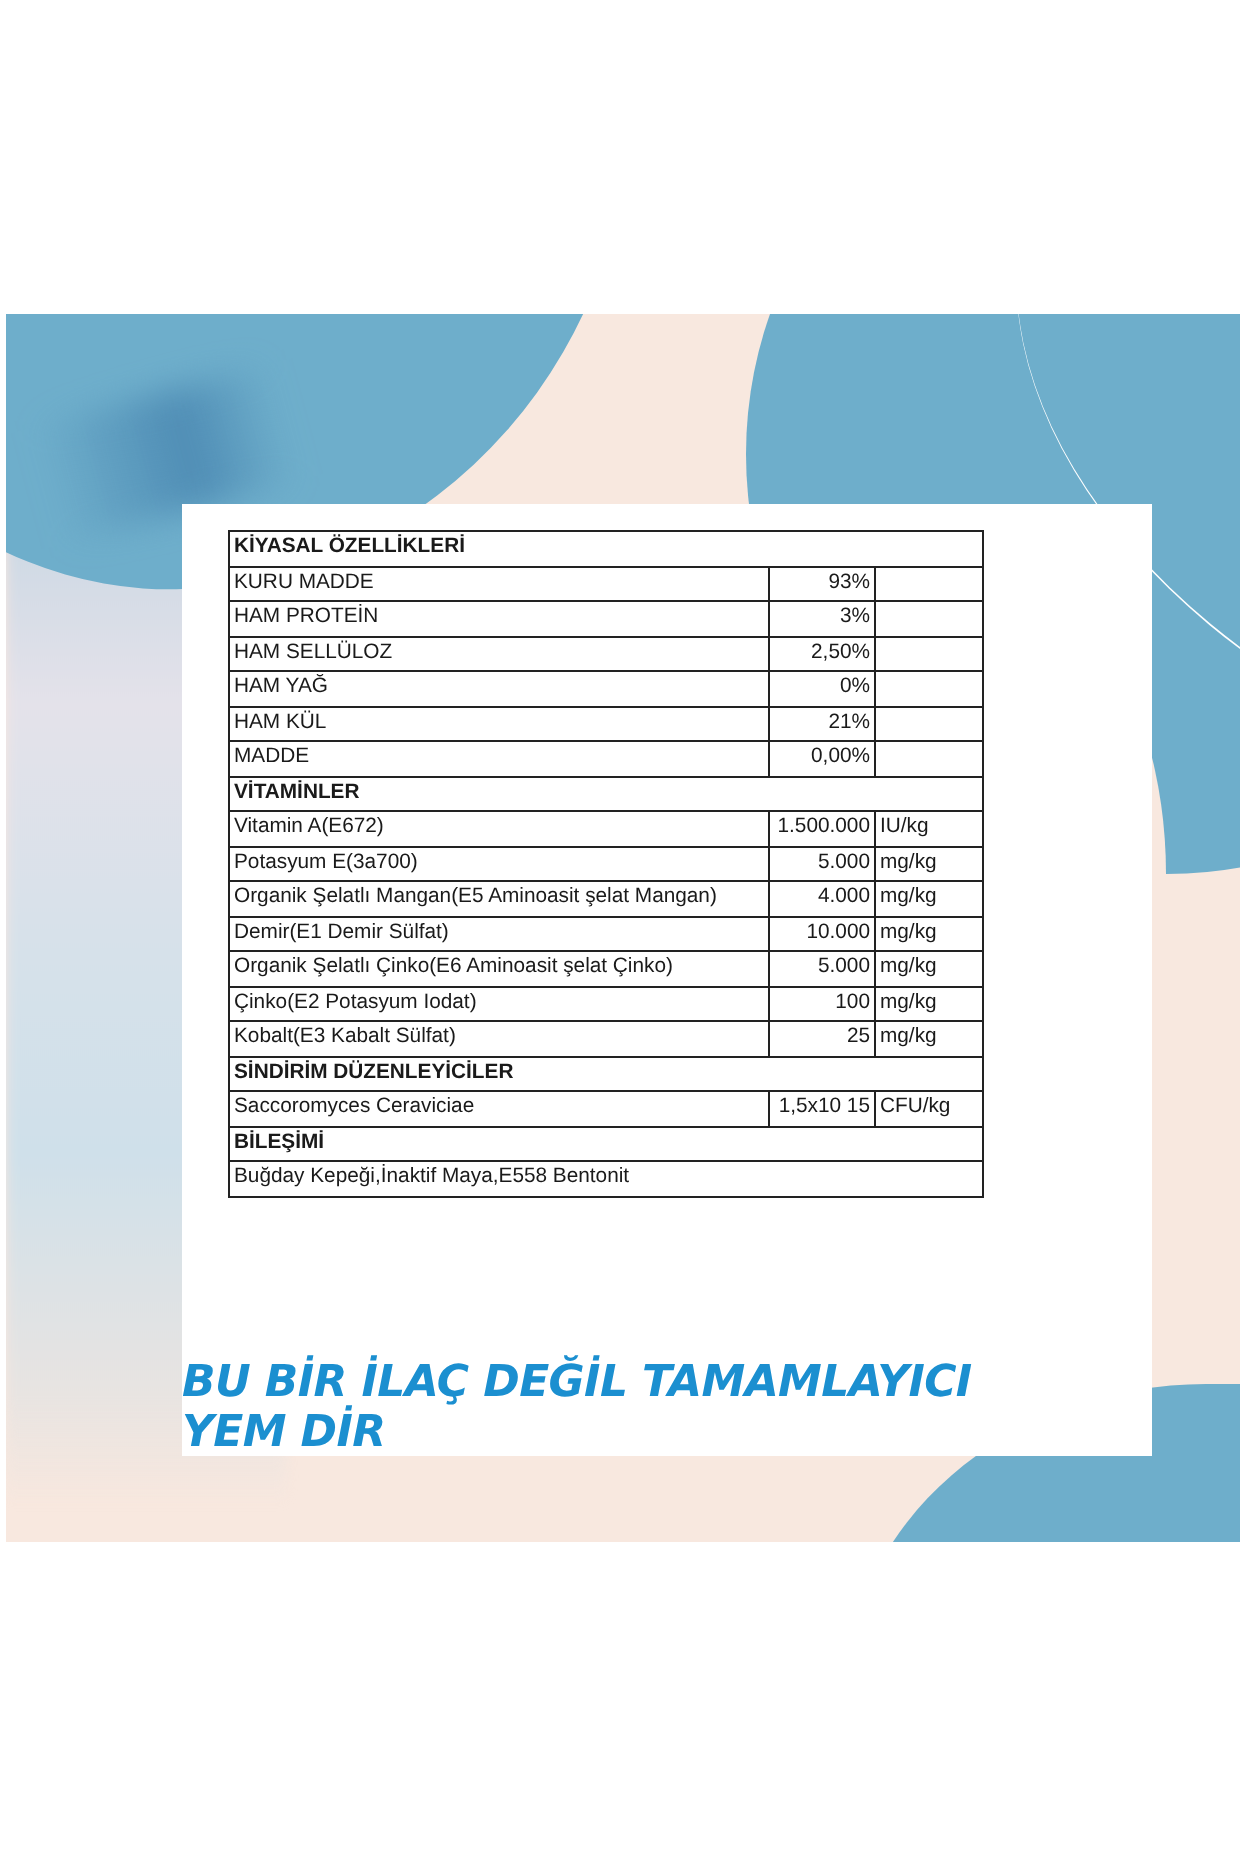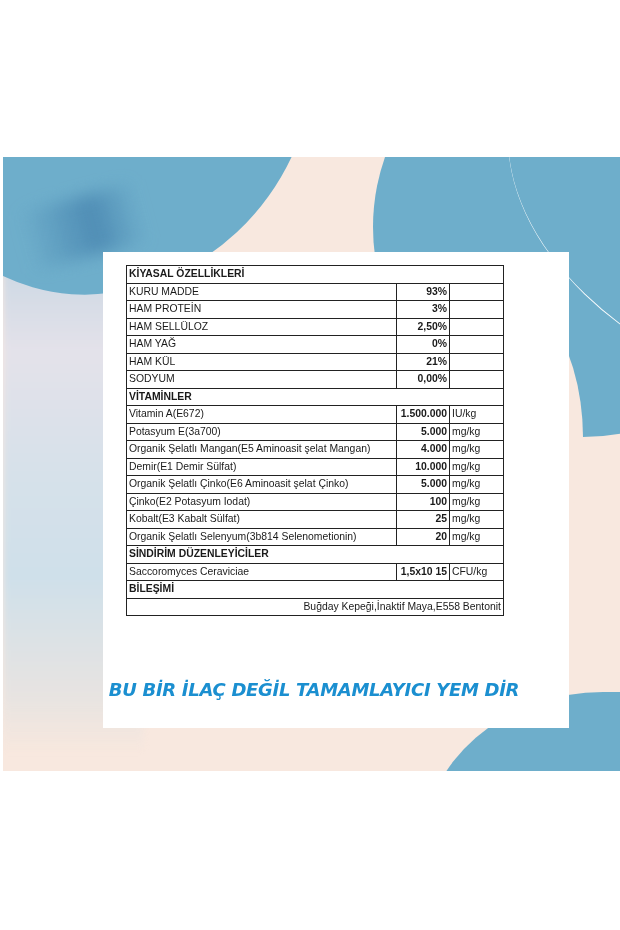--- a/index.html
+++ b/index.html
@@ -42,40 +42,41 @@
       left: 0px; top: 95px; width: 140px; height: 500px;
       background: linear-gradient(180deg, #c9d7e3 0%, #e4e2ea 20%, #d6e1ea 45%, #cfe0ea 65%, #e9e4e1 90%, rgba(248,232,223,0) 100%);
       filter: blur(3px);
     }
     .blur-streak {
       left: 20px; top: 40px; width: 120px; height: 60px;
       background: linear-gradient(90deg, rgba(110,174,203,0) 0%, #4f8db5 60%, rgba(110,174,203,0) 100%);
       filter: blur(8px); transform: rotate(-15deg);
     }
     .card {
-      position: absolute; left: 103px; top: 252px; width: 466px; height: 476px;
+      position: absolute; left: 91px; top: 252px; width: 466px; height: 476px;
       background: #ffffff;
+      padding-left: 19px;
     }
     table.spec {
       position: absolute; left: 23px; top: 13px; width: 377px;
       border-collapse: collapse; table-layout: fixed;
       font-family: "Liberation Sans Narrow", "Liberation Sans", sans-serif;
       font-size: 10.4px; color: #1a1a1a;
     }
     table.spec td {
       border: 1px solid #222; height: 16.5px; padding: 0 2px; line-height: 16px;
       white-space: nowrap; overflow: hidden;
     }
     table.spec td.sec { font-weight: bold; }
-    table.spec td.val { text-align: right; font-weight: bold; }
-    table.spec td.center { text-align: right; }
+    table.spec td.val { text-align: right; }
+    table.spec td.center { text-align: left; }
     .notice {
-      position: absolute; left: 0; width: 422px; top: 427px; text-align: center;
+      position: absolute; left: 0; width: 422px; top: 427px; 
       font-family: "DejaVu Sans", sans-serif; font-weight: bold; font-style: italic;
-      font-size: 18px; color: #1b8fd0; letter-spacing: -0.3px;
+      font-size: 22px; color: #1b8fd0; letter-spacing: -0.3px;
     }
   </style>
 </head>
 <body>
 
 <div class="band">
   <div class="blob blur-left"></div>
   <div class="blob blob-tl"></div>
   <div class="blob blur-streak"></div>
   <div class="blob blob-tr"></div>
@@ -115,21 +116,21 @@
         <td>HAM YAĞ</td>
         <td class="val">0%</td>
         <td></td>
         </tr>
         <tr>
         <td>HAM KÜL</td>
         <td class="val">21%</td>
         <td></td>
         </tr>
         <tr>
-        <td>SODYUM</td>
+        <td>MADDE</td>
         <td class="val">0,00%</td>
         <td></td>
         </tr>
         <tr>
       <td class="sec" colspan="3">VİTAMİNLER</td>
         </tr>
         <tr>
         <td>Vitamin A(E672)</td>
         <td class="val">1.500.000</td>
         <td>IU/kg</td>
@@ -158,25 +159,20 @@
         <td>Çinko(E2 Potasyum Iodat)</td>
         <td class="val">100</td>
         <td>mg/kg</td>
         </tr>
         <tr>
         <td>Kobalt(E3 Kabalt Sülfat)</td>
         <td class="val">25</td>
         <td>mg/kg</td>
         </tr>
         <tr>
-        <td>Organik Şelatlı Selenyum(3b814 Selenometionin)</td>
-        <td class="val">20</td>
-        <td>mg/kg</td>
-        </tr>
-        <tr>
       <td class="sec" colspan="3">SİNDİRİM DÜZENLEYİCİLER</td>
         </tr>
         <tr>
         <td>Saccoromyces Ceraviciae</td>
         <td class="val">1,5x10 15</td>
         <td>CFU/kg</td>
         </tr>
         <tr>
     <td class="sec" colspan="3">BİLEŞİMİ</td>
         </tr>

